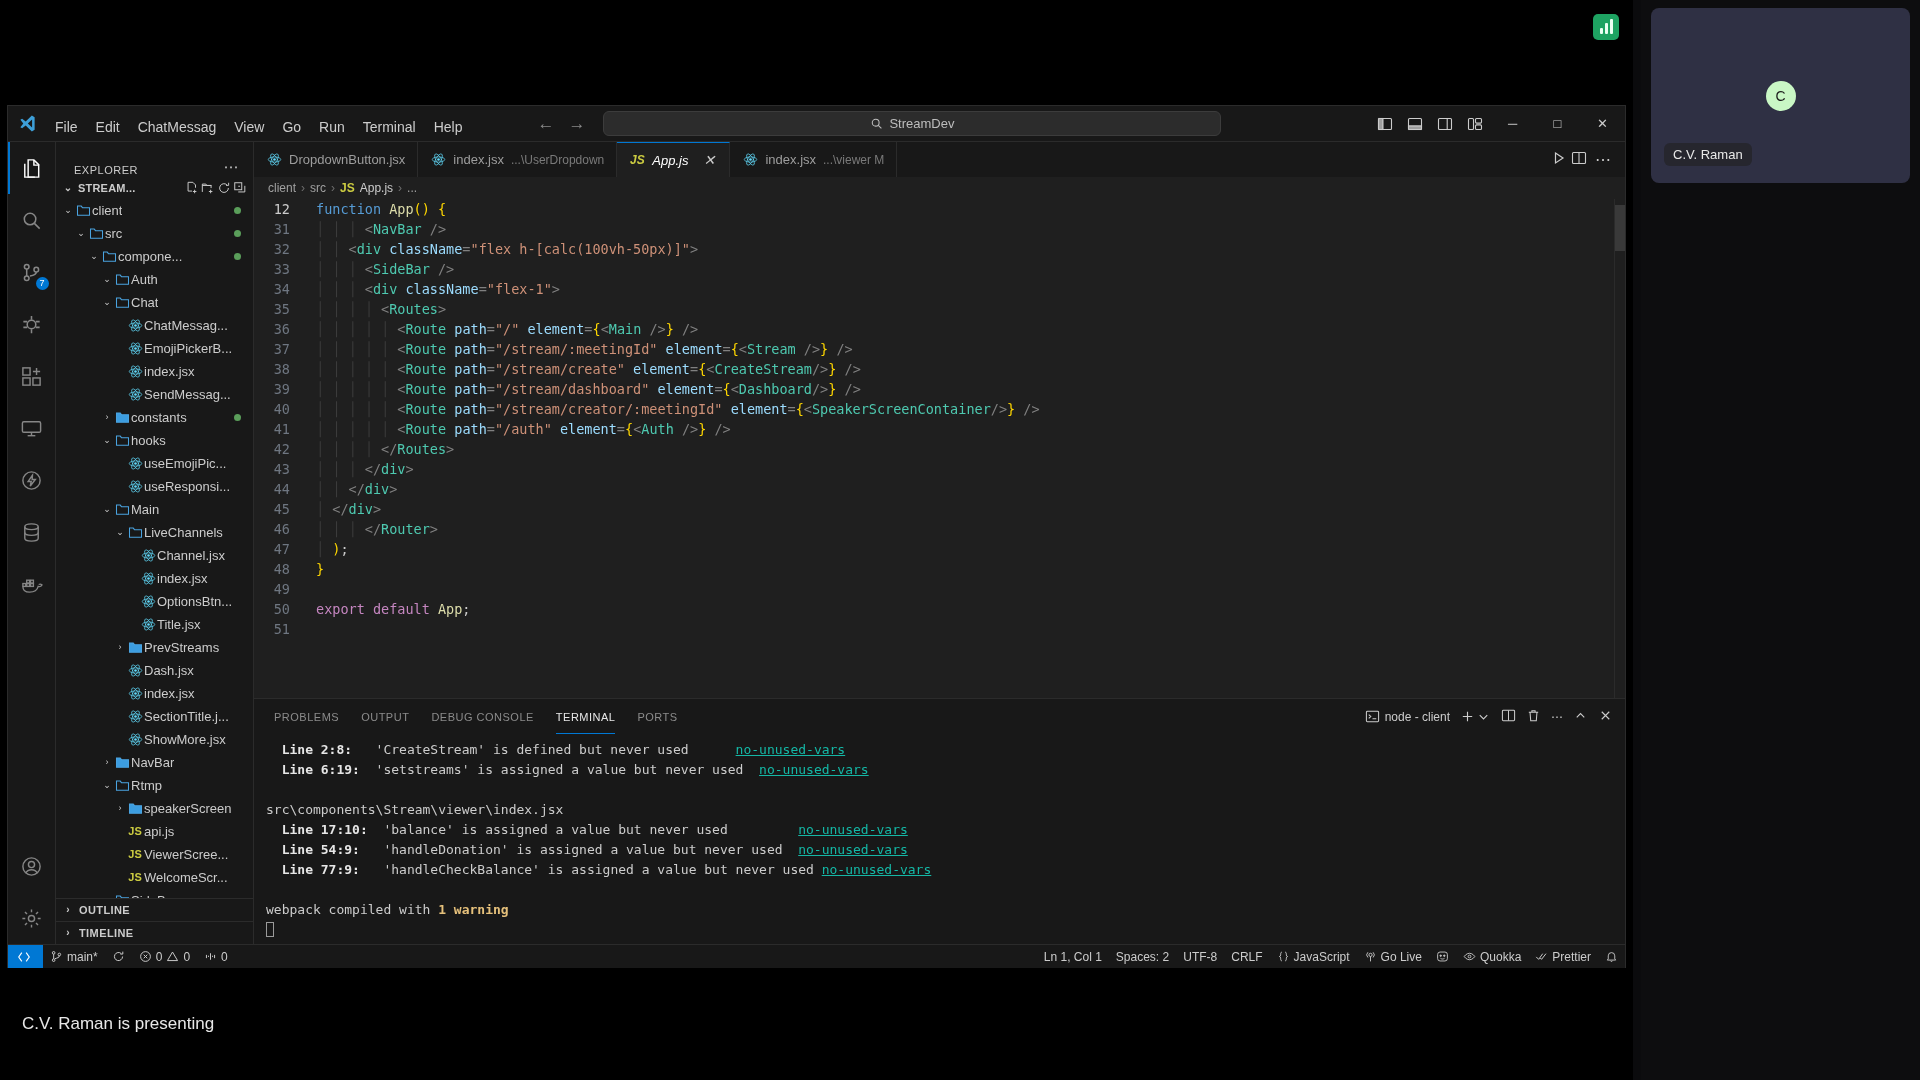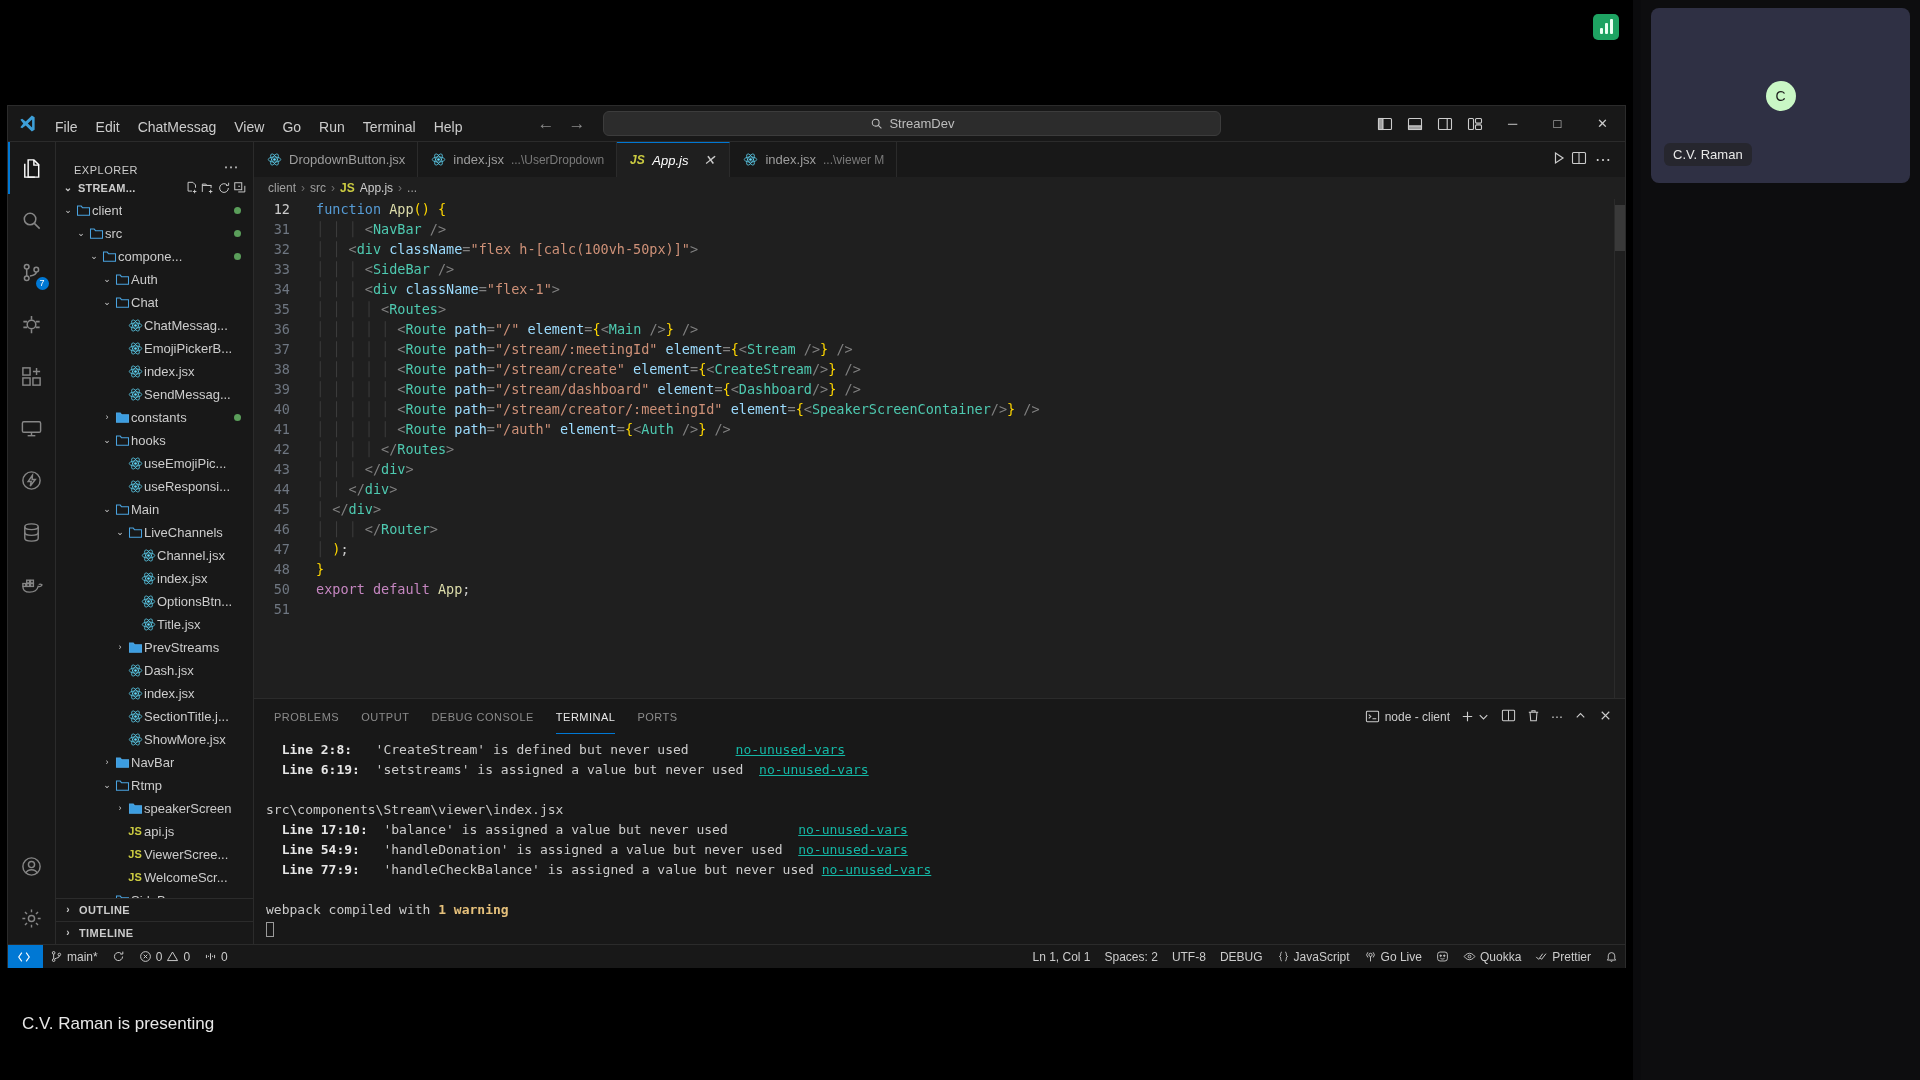--- a/index.html
+++ b/index.html
@@ -878,20 +878,21 @@
               <div class="cline"><span class="ln">39</span><span class="ct"><span class="ind">│ </span><span class="ind">│ </span><span class="ind">│ </span><span class="ind">│ </span><span class="ind">│ </span><span class="punc">&lt;</span><span class="tag">Route</span><span class="pl"> </span><span class="attr">path</span><span class="punc">=</span><span class="str">"/stream/dashboard"</span><span class="pl"> </span><span class="attr">element</span><span class="punc">=</span><span class="brc">{</span><span class="punc">&lt;</span><span class="tag">Dashboard</span><span class="punc">/&gt;</span><span class="brc">}</span><span class="punc"> /&gt;</span></span></div>
               <div class="cline"><span class="ln">40</span><span class="ct"><span class="ind">│ </span><span class="ind">│ </span><span class="ind">│ </span><span class="ind">│ </span><span class="ind">│ </span><span class="punc">&lt;</span><span class="tag">Route</span><span class="pl"> </span><span class="attr">path</span><span class="punc">=</span><span class="str">"/stream/creator/:meetingId"</span><span class="pl"> </span><span class="attr">element</span><span class="punc">=</span><span class="brc">{</span><span class="punc">&lt;</span><span class="tag">SpeakerScreenContainer</span><span class="punc">/&gt;</span><span class="brc">}</span><span class="punc"> /&gt;</span></span></div>
               <div class="cline"><span class="ln">41</span><span class="ct"><span class="ind">│ </span><span class="ind">│ </span><span class="ind">│ </span><span class="ind">│ </span><span class="ind">│ </span><span class="punc">&lt;</span><span class="tag">Route</span><span class="pl"> </span><span class="attr">path</span><span class="punc">=</span><span class="str">"/auth"</span><span class="pl"> </span><span class="attr">element</span><span class="punc">=</span><span class="brc">{</span><span class="punc">&lt;</span><span class="tag">Auth</span><span class="punc"> /&gt;</span><span class="brc">}</span><span class="punc"> /&gt;</span></span></div>
               <div class="cline"><span class="ln">42</span><span class="ct"><span class="ind">│ </span><span class="ind">│ </span><span class="ind">│ </span><span class="ind">│ </span><span class="punc">&lt;/</span><span class="tag">Routes</span><span class="punc">&gt;</span></span></div>
               <div class="cline"><span class="ln">43</span><span class="ct"><span class="ind">│ </span><span class="ind">│ </span><span class="ind">│ </span><span class="punc">&lt;/</span><span class="tag">div</span><span class="punc">&gt;</span></span></div>
               <div class="cline"><span class="ln">44</span><span class="ct"><span class="ind">│ </span><span class="ind">│ </span><span class="punc">&lt;/</span><span class="tag">div</span><span class="punc">&gt;</span></span></div>
               <div class="cline"><span class="ln">45</span><span class="ct"><span class="ind">│ </span><span class="punc">&lt;/</span><span class="tag">div</span><span class="punc">&gt;</span></span></div>
               <div class="cline"><span class="ln">46</span><span class="ct"><span class="ind">│ </span><span class="ind">│ </span><span class="ind">│ </span><span class="punc">&lt;/</span><span class="tag">Router</span><span class="punc">&gt;</span></span></div>
               <div class="cline"><span class="ln">47</span><span class="ct"><span class="ind">│ </span><span class="brc">)</span><span class="pl">;</span></span></div>
               <div class="cline"><span class="ln">48</span><span class="ct"><span class="brc">}</span></span></div>
+              <div class="cline"><span class="ln">49</span><span class="ct"></span></div>
               <div class="cline"><span class="ln">50</span><span class="ct"><span class="kw">export</span><span class="pl"> </span><span class="kw">default</span><span class="pl"> </span><span class="fn">App</span><span class="pl">;</span></span></div>
               <div class="cline"><span class="ln">51</span><span class="ct"></span></div>
             </div>
 
           <div id="panel">
             <div id="panel-tabs">
               <div class="ptab">PROBLEMS</div>
               <div class="ptab">OUTPUT</div>
               <div class="ptab">DEBUG CONSOLE</div>
               <div class="ptab active">TERMINAL</div>
@@ -978,21 +979,21 @@
           <svg viewBox="0 0 16 16" fill="none" stroke="currentColor" stroke-width="1.2">
               <path d="M3 10V6M13 10V6M8 12V4M5.5 8.5V7M10.5 8.5V7"></path>
             </svg>
           <span>0</span>
         </div>
 
         <div class="right">
           <div class="sb-item">Ln 1, Col 1</div>
           <div class="sb-item">Spaces: 2</div>
           <div class="sb-item">UTF-8</div>
-          <div class="sb-item">DEBUG</div>
+          <div class="sb-item">CRLF</div>
           <div class="sb-item">
             <svg viewBox="0 0 16 16" fill="none" stroke="currentColor" stroke-width="1.1">
                 <path d="M6 2.5C4.5 2.5 4.5 5 4.5 6.2S3.5 8 3 8c.5 0 1.5.6 1.5 1.8s0 3.7 1.5 3.7M10 2.5c1.5 0 1.5 2.5 1.5 3.7S12.5 8 13 8c-.5 0-1.5.6-1.5 1.8s0 3.7-1.5 3.7"></path>
               </svg>
             <span>JavaScript</span>
           </div>
           <div class="sb-item">
             <svg viewBox="0 0 16 16" fill="none" stroke="currentColor" stroke-width="1.1">
                 <circle cx="8" cy="6" r="2"></circle>
                 <path d="M8 8v6M4.8 2.8a4.5 4.5 0 0 0 0 6.4M11.2 2.8a4.5 4.5 0 0 1 0 6.4"></path>

